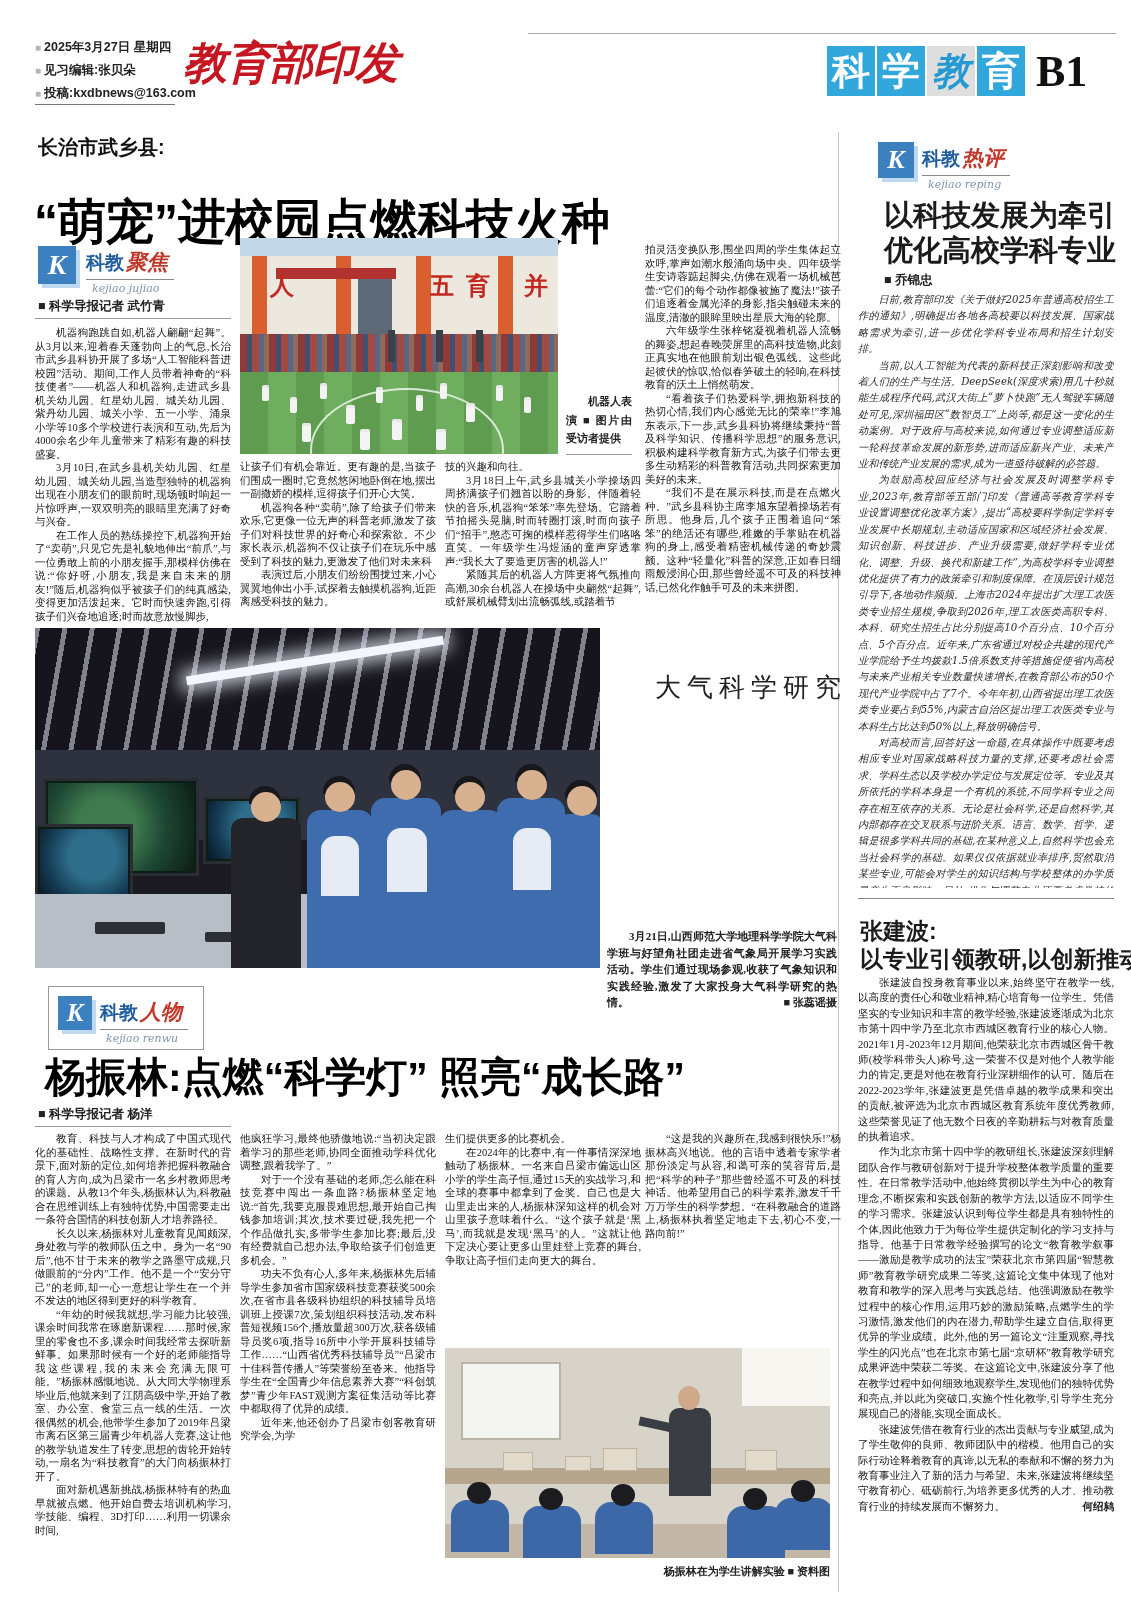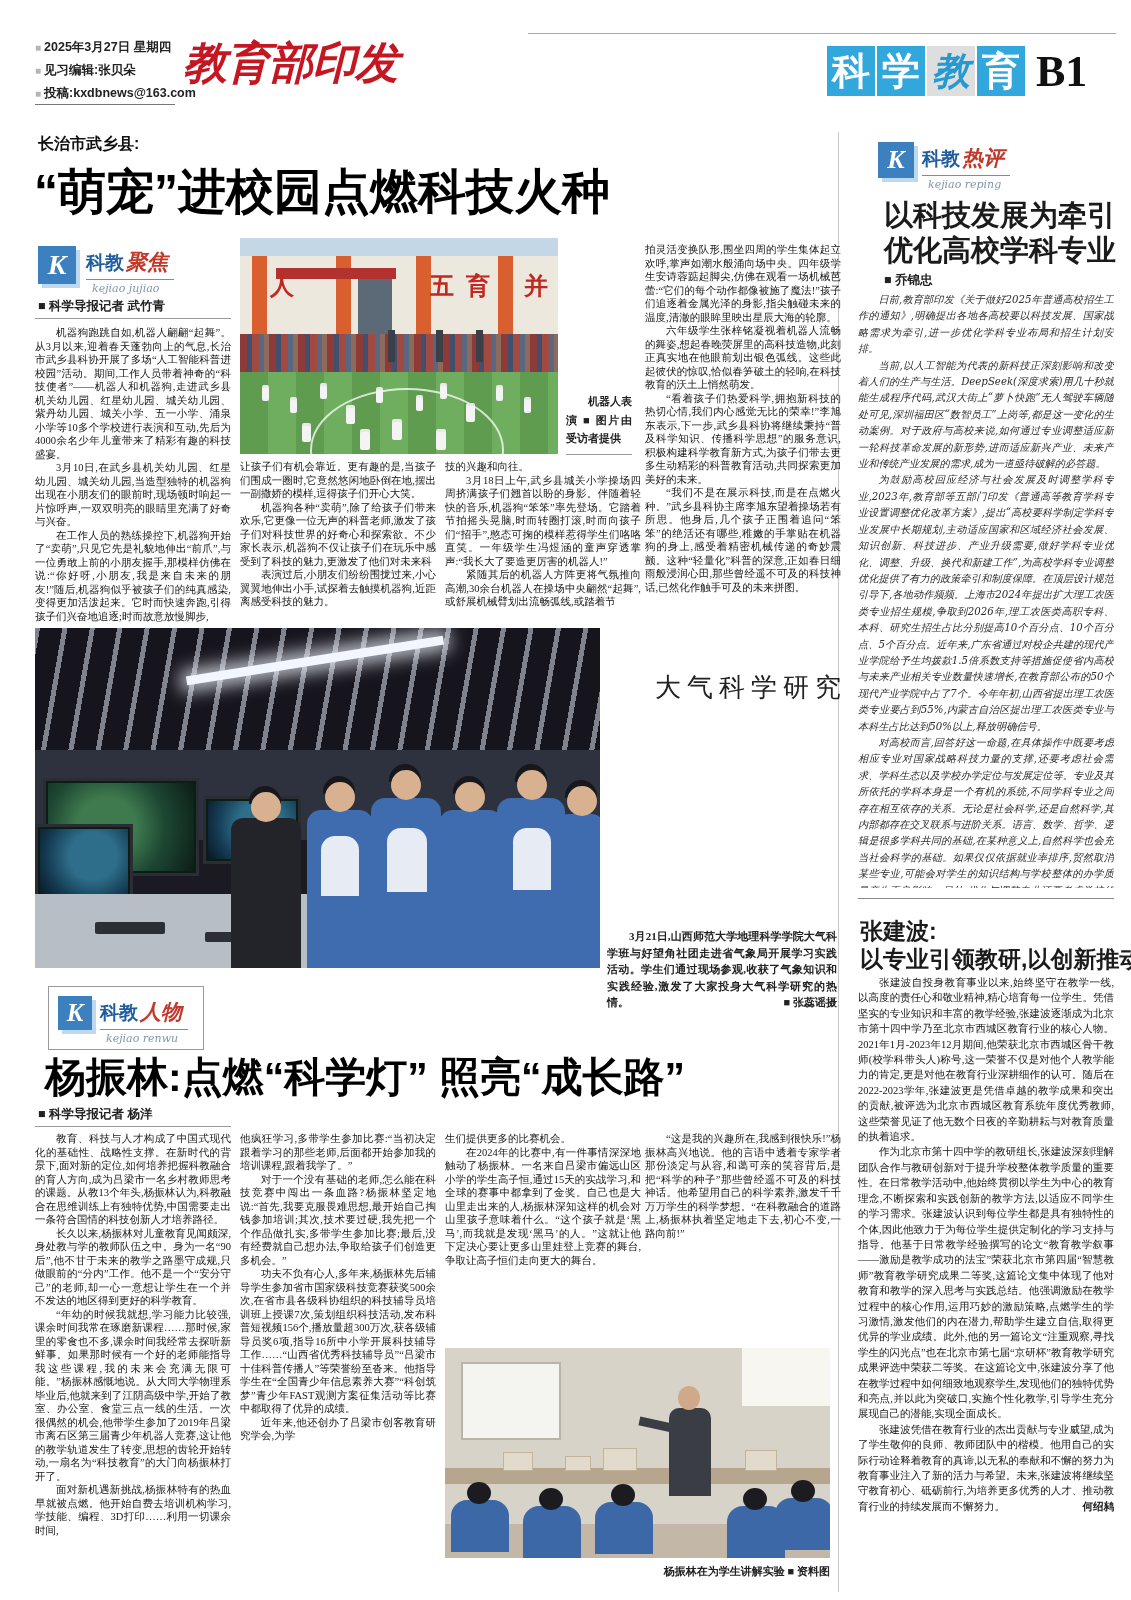--- a/index.html
+++ b/index.html
@@ -12,22 +12,22 @@
   
   .mh-line{font-family:"Liberation Sans",sans-serif;font-size:12.5px;font-weight:600;line-height:22px;color:#222;white-space:nowrap;}
   .mh-line .sq{color:#b5b5b5;font-size:10px;margin-right:3px;}
   .logo{font-family:"DejaVu Serif",serif;font-style:italic;font-weight:900;font-size:44px;color:#c41722;letter-spacing:-1px;}
   .blk{position:absolute;width:48px;height:50px;background:#31a7dc;color:#fff;text-align:center;line-height:50px;
        font-family:"Liberation Sans",sans-serif;font-weight:900;font-size:38px;}
   .blk.alt{background:#dedede;color:#2599d2;font-style:italic;}
   .pageno{font-family:"Liberation Serif",serif;font-weight:900;font-size:44px;color:#111;}
 
   
-  .kicker{font-family:"Liberation Sans",sans-serif;font-size:16px;font-weight:700;color:#111;}
-  .h1{font-family:"Liberation Sans",sans-serif;font-weight:900;font-size:48px;color:#000;letter-spacing:0;white-space:nowrap;}
+  .kicker{font-family:"Liberation Sans",sans-serif;font-size:20px;font-weight:700;color:#111;}
+  .h1{font-family:"Liberation Sans",sans-serif;font-weight:900;font-size:48px;color:#000;letter-spacing:0;white-space:nowrap;margin-top:30px;}
   .h1b{font-family:"Liberation Sans",sans-serif;font-weight:900;font-size:41px;color:#000;white-space:nowrap;}
   .h2{font-family:"Liberation Sans",sans-serif;font-weight:800;font-size:29px;color:#1b1b1b;line-height:35px;white-space:nowrap;}
   .h3{font-family:"Liberation Sans",sans-serif;font-weight:800;font-size:23px;color:#1b1b1b;line-height:30px;white-space:nowrap;}
 
   
   .badge{position:absolute;display:flex;align-items:flex-start;}
   .k-sq{width:38px;height:38px;background:#3c80c0;color:#fff;text-align:center;line-height:38px;
         font-family:"Liberation Serif",serif;font-style:italic;font-weight:900;font-size:28px;
         box-shadow:4px 4px 0 #bcd9ef;flex:0 0 auto;}
   .badge-right{margin-left:10px;}
@@ -258,21 +258,21 @@
   <div class="abs byline" style="left:38px;top:1106px;">■ 科学导报记者 杨洋</div>
   <div class="rule" style="left:35px;top:1126px;width:196px;"></div>
 
   <div class="col" style="left:35px;top:1132px;height:466px;">
     <p>教育、科技与人才构成了中国式现代化的基础性、战略性支撑。在新时代的背景下,面对新的定位,如何培养把握科教融合的育人方向,成为吕梁市一名乡村教师思考的课题。从教13个年头,杨振林认为,科教融合在思维训练上有独特优势,中国需要走出一条符合国情的科技创新人才培养路径。</p>
     <p>长久以来,杨振林对儿童教育见闻颇深,身处教与学的教师队伍之中。身为一名“90后”,他不甘于未来的教学之路墨守成规,只做眼前的“分内”工作。他不是一个“安分守己”的老师,却一心一意想让学生在一个并不发达的地区得到更好的科学教育。</p>
     <p>“年幼的时候我就想,学习能力比较强,课余时间我常在琢磨新课程……那时候,家里的零食也不多,课余时间我经常去探听新鲜事。如果那时候有一个好的老师能指导我这些课程,我的未来会充满无限可能。”杨振林感慨地说。从大同大学物理系毕业后,他就来到了江阴高级中学,开始了教室、办公室、食堂三点一线的生活。一次很偶然的机会,他带学生参加了2019年吕梁市离石区第三届青少年机器人竞赛,这让他的教学轨道发生了转变,思想的齿轮开始转动,一扇名为“科技教育”的大门向杨振林打开了。</p>
     <p>面对新机遇新挑战,杨振林特有的热血早就被点燃。他开始自费去培训机构学习,学技能、编程、3D打印……利用一切课余时间,</p>
   </div>
   <div class="col" style="left:240px;top:1132px;height:466px;">
-    <p class="cont">他疯狂学习,多带学生参加比赛:“当初决定跟着学习的那些老师,后面都开始参加我的培训课程,跟着我学了。”</p>
+    <p class="cont">他疯狂学习,最终他骄傲地说:“当初决定跟着学习的那些老师,协同全面推动学科优化调整,跟着我学了。”</p>
     <p>对于一个没有基础的老师,怎么能在科技竞赛中闯出一条血路?杨振林坚定地说:“首先,我要克服畏难思想,最开始自己掏钱参加培训;其次,技术要过硬,我先把一个个作品做扎实,多带学生参加比赛;最后,没有经费就自己想办法,争取给孩子们创造更多机会。”</p>
     <p>功夫不负有心人,多年来,杨振林先后辅导学生参加省市国家级科技竞赛获奖500余次,在省市县各级科协组织的科技辅导员培训班上授课7次,策划组织科技活动,发布科普短视频156个,播放量超300万次,获各级辅导员奖6项,指导16所中小学开展科技辅导工作……“山西省优秀科技辅导员”“吕梁市十佳科普传播人”等荣誉纷至沓来。他指导学生在“全国青少年信息素养大赛”“科创筑梦”青少年FAST观测方案征集活动等比赛中都取得了优异的成绩。</p>
     <p>近年来,他还创办了吕梁市创客教育研究学会,为学</p>
   </div>
   <div class="col" style="left:445px;top:1132px;height:206px;">
     <p class="cont">生们提供更多的比赛机会。</p>
     <p>在2024年的比赛中,有一件事情深深地触动了杨振林。一名来自吕梁市偏远山区小学的学生高子恒,通过15天的实战学习,和全球的赛事中都拿到了金奖。自己也是大山里走出来的人,杨振林深知这样的机会对山里孩子意味着什么。“这个孩子就是‘黑马’,而我就是发现‘黑马’的人。”这就让他下定决心要让更多山里娃登上竞赛的舞台,争取让高子恒们走向更大的舞台。</p>
   </div>
   <div class="col" style="left:645px;top:1132px;height:206px;">
     <p>“这是我的兴趣所在,我感到很快乐!”杨振林高兴地说。他的言语中透着专家学者那份淡定与从容,和蔼可亲的笑容背后,是把“科学的种子”那些曾经遥不可及的科技神话。他希望用自己的科学素养,激发千千万万学生的科学梦想。“在科教融合的道路上,杨振林执着坚定地走下去,初心不变,一路向前!”</p>

